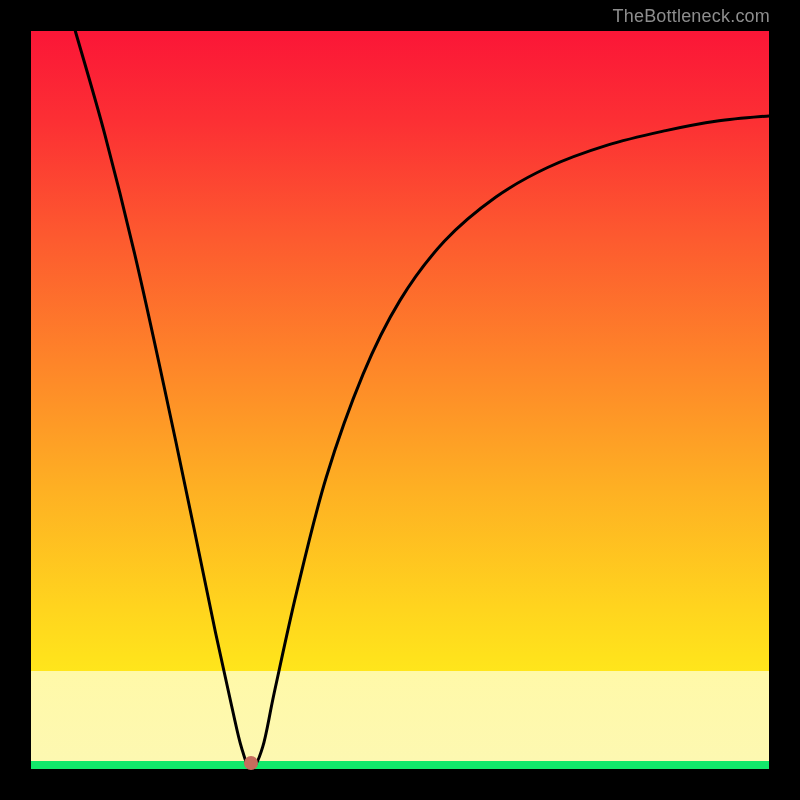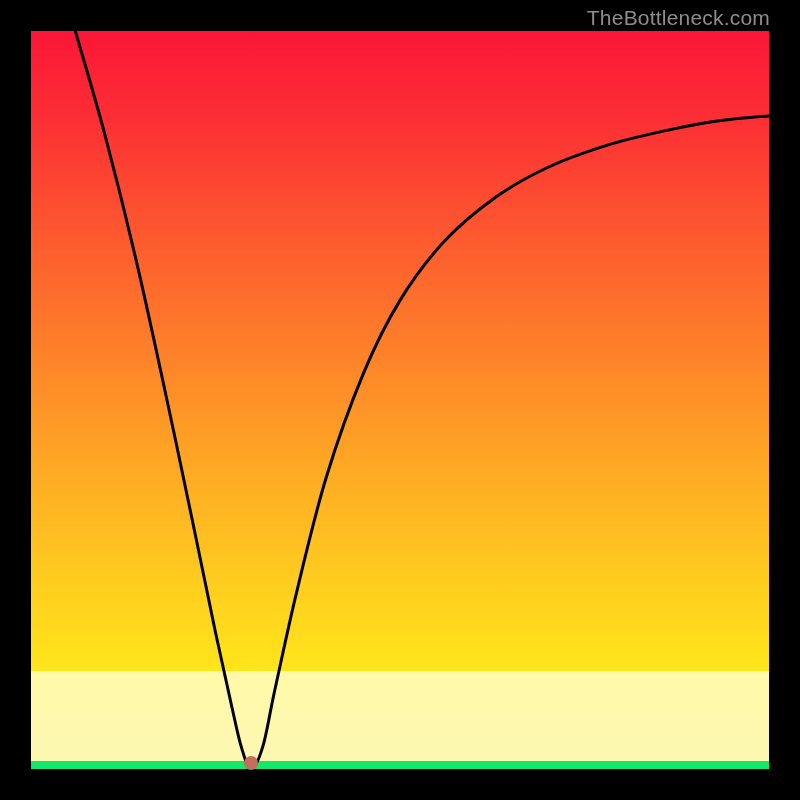--- a/index.html
+++ b/index.html
@@ -38,21 +38,21 @@
         #feb023 62%,
         #ffd41e 78%,
         #ffe81b 88%,
         #fff7a0 98%,
         #fff9a8 100%
       );
   }
   .watermark {
     position: absolute;
     color: #8d8d8d;
-    font-size: 21px;
+    font-size: 18px;
     font-weight: 500;
     letter-spacing: 0.2px;
   }
   .curve-svg {
     position: absolute;
     left: 0;
     top: 0;
     width: 738px;
     height: 738px;
     overflow: visible;

